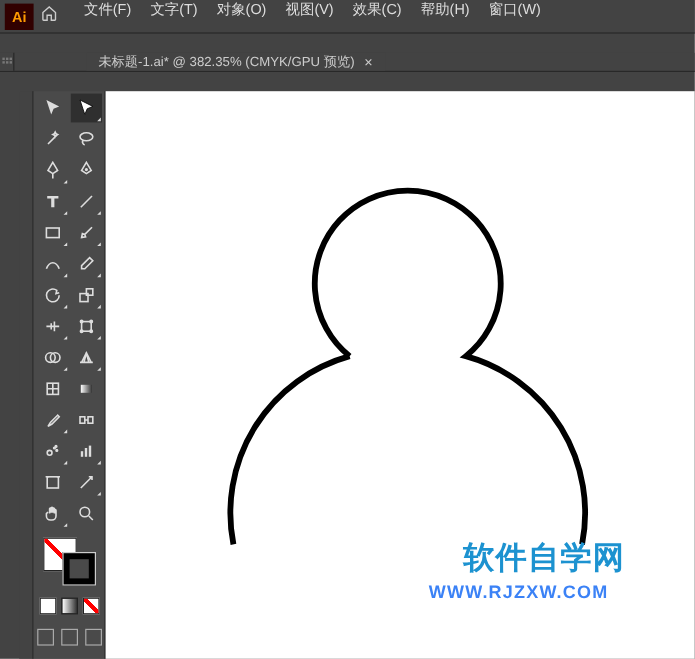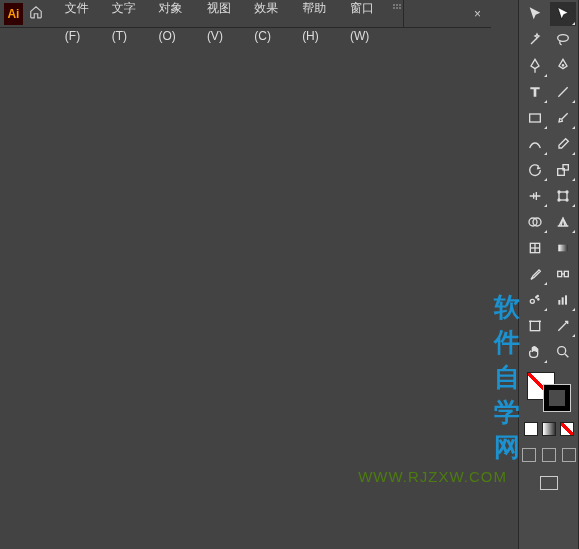--- a/index.html
+++ b/index.html
@@ -1,17 +1,17 @@
 <!DOCTYPE html>
 <html><head>
 <meta charset="utf-8">
 <style>
 * { margin: 0; padding: 0; box-sizing: border-box; font-family: "Microsoft YaHei", sans-serif; user-select: none; }
 body { width: 579px; height: 549px; background: #434343; overflow: hidden; }
-.app { width: 100%; height: 100%; display: flex; flex-direction: row; }
+.app { width: 100%; height: 100%; display: flex; flex-direction: column; gap: 16px; }
 
 
 .menubar { height: 28px; background: #434343; display: flex; align-items: center; padding-left: 4px; border-bottom: 1px solid #282828; }
 .ai-logo { width: 24px; height: 22px; background: #310000; color: #ff9a00; display: flex; align-items: center; justify-content: center; font-weight: bold; font-size: 12px; margin-right: 6px; }
 .home-icon { color: #ccc; margin-right: 14px; cursor: pointer; }
 .menu-item { color: #ddd; font-size: 12px; padding: 0 8px; cursor: pointer; height: 40px; line-height: 28px; }
 
 
 .tabbar-row { height: 28px; background: #434343; display: flex; align-items: stretch; border-bottom: 1px solid #282828; }
 .left-gutter { width: 12px; background: #434343; border-right: 1px solid #282828; }
@@ -48,21 +48,21 @@
 
 .draw-modes { display: flex; gap: 6px; margin-top: 12px; }
 .dmode { width: 14px; height: 14px; border: 1px solid #aaa; cursor: pointer; }
 
 .screen-mode { margin-top: 14px; width: 18px; height: 14px; border: 1px solid #ccc; cursor: pointer; }
 
 
 .canvas { flex: 1; background: #fff; position: relative; }
 .artwork { position: absolute; inset: 0; }
 .wm1 { position: absolute; right: 58px; bottom: 84px; color: #1c92d0; font-weight: bold; font-size: 26px; letter-spacing: 1px; }
-.wm2 { position: absolute; right: 72px; bottom: 64px; color: #4d7c0f; font-weight: normal; font-size: 15px; letter-spacing: 1px; }
+.wm2 { position: absolute; right: 72px; bottom: 64px; color: #3b82f6; font-weight: bold; font-size: 15px; letter-spacing: 1px; }
 </style>
 </head>
 <body>
 
 <div class="app">
 
   <div class="menubar">
     <div class="ai-logo">Ai</div>
     <div class="home-icon">
       <svg width="14" height="14" viewBox="0 0 24 24" fill="none" stroke="#ccc" stroke-width="2">
@@ -84,20 +84,21 @@
           <span></span>
           <span></span>
           <span></span>
           <span></span>
           <span></span>
           <span></span>
         </div>
     </div>
     <div class="spacer-left"></div>
     <div class="tab">
+      <span>未标题-1.ai* @ 382.35%  (CMYK/GPU 预览)</span>
       <span class="tab-close">×</span>
     </div>
   </div>
 
   <div class="main-row">
     <div class="left-col"></div>
 
     <div class="toolbox">
       <div class="tool-grid">
         <div class="tool">

